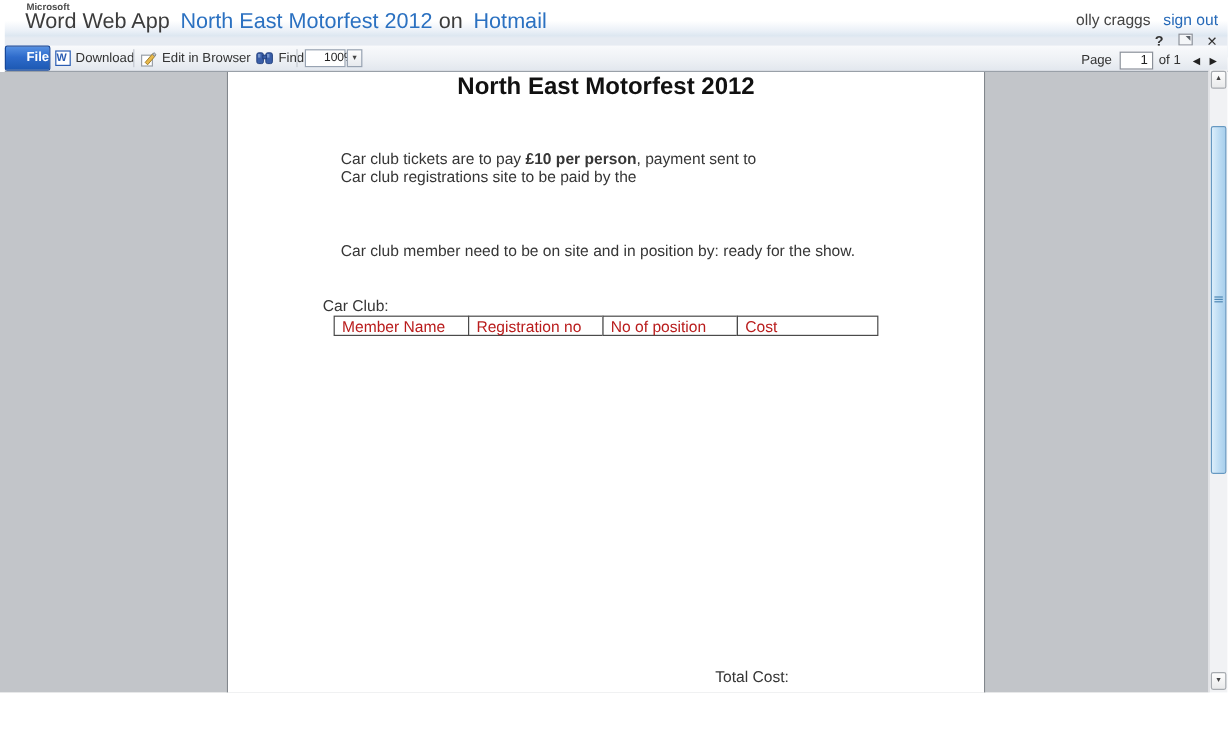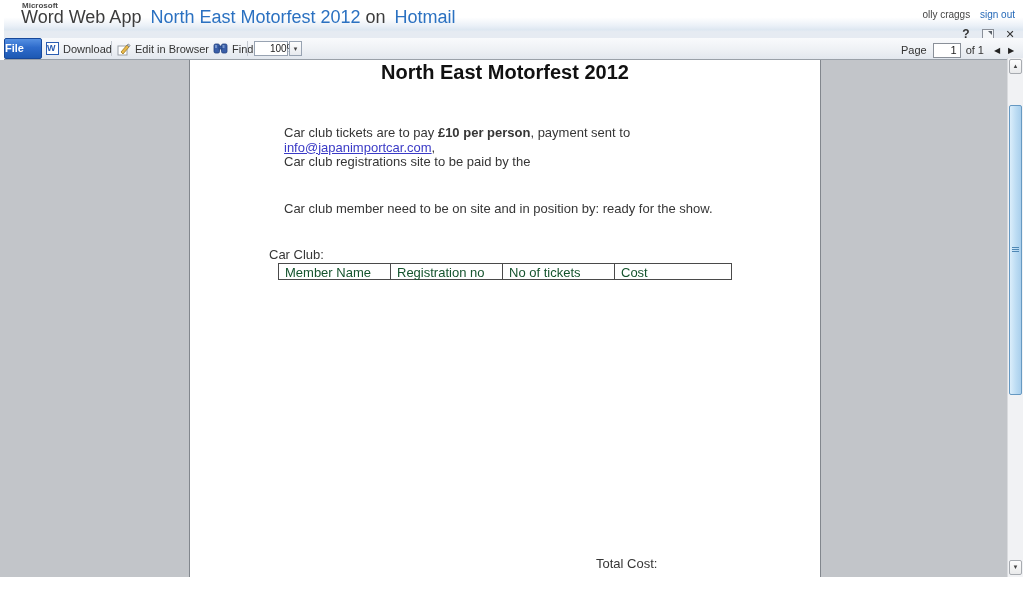--- a/index.html
+++ b/index.html
@@ -17,21 +17,21 @@
   }
   .brand-microsoft {
     position:absolute; left:18px; top:1px; font-size:8px; font-weight:bold; color:#4a4a4a;
   }
   .brand-row {
     position:absolute; left:17px; top:7px; font-size:18px; color:#3c3c3c; white-space:nowrap;
   }
   .brand-row .lnk { color:#2b71c1; text-decoration:none; }
   .brand-row span { margin-right:4px; }
   .account {
-    position:absolute; right:12px; top:9px; font-size:10px; color:#444; white-space:nowrap;margin-left:48px;
+    position:absolute; right:12px; top:9px; font-size:13px; color:#444; white-space:nowrap;margin-left:48px;
   }
   .account .lnk { color:#2569b8; text-decoration:none; margin-left:7px; }
 
   .win-controls {
     position:absolute; top:27px; right:6px; height:14px; display:flex; align-items:center;
   }
   .win-controls .wc { width:22px; text-align:center; color:#333; cursor:default; }
   .help-glyph { font-size:12px; font-weight:bold; }
   .close-glyph { font-size:11px; }
   .popout-box {
@@ -46,21 +46,21 @@
   
   .toolbar {
     position:absolute; top:38px; left:0; width:1023px; height:22px;
     background:linear-gradient(180deg,#f9fafc 0%,#eef1f5 55%,#e2e7ee 100%);
     border-bottom:1px solid #99a0a8;
   }
   .file-btn {
     position:absolute; left:0; top:0; width:38px; height:21px;
     background:linear-gradient(180deg,#5590e2 0%,#2e6bcB 45%,#1d59b3 100%);
     border:1px solid #17489a; border-radius:2px;
-    color:#ffffff; font-size:11px; font-weight:bold; text-align:left; line-height:19px; cursor:default;
+    color:#ffffff; font-size:11px; font-weight:bold; text-align:right; line-height:19px; cursor:default;
   }
   .tb-item { position:absolute; top:0; height:21px; display:flex; align-items:center; font-size:11px; color:#333; cursor:default; white-space:nowrap; }
   .tb-item .ico { margin-right:4px; display:inline-flex; align-items:center; }
   .tb-sep { position:absolute; top:3px; width:1px; height:15px; background:#c3c8d0; }
 
   .w-icon {
     display:inline-block; width:13px; height:13px; background:#ffffff; border:1px solid #2b5db2;
     color:#2b5db2; font-size:9px; font-weight:bold; text-align:center; line-height:11px;
   }
   .zoom-box {
@@ -97,21 +97,21 @@
   .doc-text { font-size:13px; color:#363636; line-height:14.6px; }
   .para-block { position:absolute; left:94px; top:66px; width:470px; }
   .para-single4 { position:absolute; left:94px; top:142px; width:470px; }
   .para-carclub { position:absolute; left:79px; top:172px;margin-top:16px; }
   .doc-bold { font-weight:bold; }
   .doc-link { color:#3a3ac6; text-decoration:underline; }
 
   .reg-table { position:absolute; left:88px; top:203px; display:flex; }
   .reg-cell {
     border:1px solid #4a4a4a; margin-left:-1px; height:17px;
-    font-size:13px; color:#14532d; padding:1px 0 0 6px; background:#fff;
+    font-size:13px; color:#b91c1c; padding:1px 0 0 6px; background:#fff;
   }
   .reg-cell:first-child { margin-left:0; }
   .c0 { width:113px; } .c1 { width:113px; } .c2 { width:113px; } .c3 { width:118px; }
 
   .total-cost { position:absolute; left:406px; top:496px; font-size:13px; color:#363636; }
 
   
   .scrollbar {
     position:absolute; left:1007px; top:58px; width:16px; height:519px;
     background:#f1f2f4; border-left:1px solid #d9dbde;
@@ -202,32 +202,31 @@
   </div>
 </div>
 
 <div class="doc-area">
   <div class="page-sheet">
 
     <div class="doc-title">North East Motorfest 2012</div>
 
     <div class="para-block doc-text">
       <div><span>Car club tickets are to pay </span><span class="doc-bold">£10 per person</span><span>, payment sent to</span></div>
-      <div><a href="#" class="doc-link">info@japanimportcar.com</a><span>,</span></div>
       <div>Car club registrations site to be paid by the</div>
     </div>
 
     <div class="para-single4 doc-text">Car club member need to be on site and in position by: ready for the show.</div>
 
     <div class="para-carclub doc-text">Car Club:</div>
 
     <div class="reg-table">
       <div class="reg-cell c0">Member Name</div>
       <div class="reg-cell c1">Registration no</div>
-      <div class="reg-cell c2">No of tickets</div>
+      <div class="reg-cell c2">No of position</div>
       <div class="reg-cell c3">Cost</div>
     </div>
 
     <div class="total-cost">Total Cost:</div>
   </div>
 </div>
 
 <div class="scrollbar">
   <div class="sb-btn sb-up">▲</div>
   <div class="sb-thumb">

